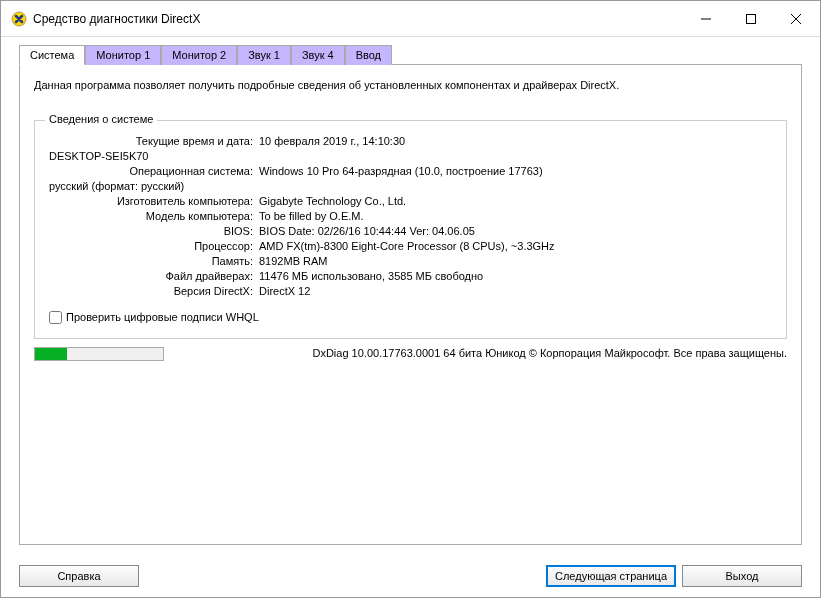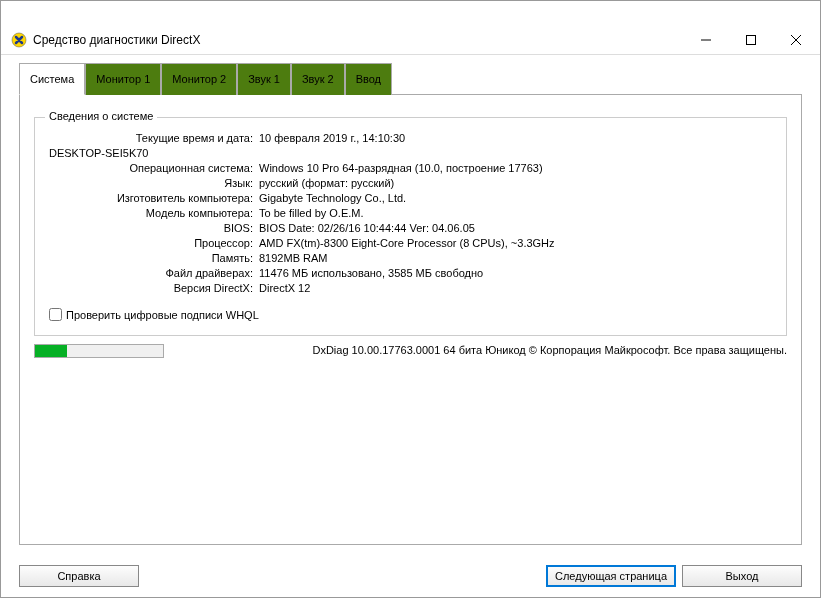--- a/index.html
+++ b/index.html
@@ -13,26 +13,25 @@
     }
     .window {
       width: 100%;
       height: 100%;
       border: 1px solid #999;
       display: flex;
       flex-direction: column;
       background: #fff;
     }
     .titlebar {
-      height: 30px;
+      height: 36px;
       display: flex;
       align-items: center;
       padding: 0 2px 0 10px;
       border-bottom: 1px solid #ddd;
-      margin-top: 24px;
     }
     .app-icon {
       width: 16px;
       height: 16px;
       margin-right: 6px;
     }
     .title-text {
       flex: 1;
       font-size: 12px;
     }
@@ -53,56 +52,57 @@
       display: flex;
       flex-direction: column;
     }
     .tabs {
       display: flex;
       border-bottom: 1px solid #aaa;
       position: relative;
       margin-bottom: 0;
     }
     .tab {
-      padding: 9px 10px;
+      padding: 3px 10px;
       border: 1px solid #aaa;
       border-bottom: none;
       background: #fff;
       margin-right: 0;
       margin-bottom: -1px;
       cursor: pointer;
       font-size: 11px;
       position: relative;
     }
     .tab.active {
       background: #fff;
       border-bottom: 1px solid #fff;
       z-index: 2;
     }
     .tab:not(.active) {
-      background: #4d7c0f;
+      background: #c4b5fd;
     }
     .tab-panel {
       border: 1px solid #aaa;
       border-top: none;
       padding: 12px 14px 10px 14px;
       flex: 1;
       display: flex;
       flex-direction: column;
     }
     .intro-text {
       font-size: 11px;
       line-height: 1.5;
       margin-bottom: 10px;
     }
     .intro-text p { margin-bottom: 8px; }
     .groupbox {
       border: 1px solid #ccc;
       padding: 10px 14px 14px 14px;
       position: relative;
+      margin-top: 8px;
     }
     .groupbox-title {
       position: absolute;
       top: -8px;
       left: 10px;
       background: #fff;
       padding: 0 4px;
       font-size: 11px;
     }
     .info-rows {
@@ -203,44 +203,44 @@
       </div>
     </div>
   </div>
 
   <div class="content">
     <div class="tabs">
       <div class="tab active">Система</div>
       <div class="tab">Монитор 1</div>
       <div class="tab">Монитор 2</div>
       <div class="tab">Звук 1</div>
-      <div class="tab">Звук 2</div>
+      <div class="tab">Звук 4</div>
       <div class="tab">Ввод</div>
     </div>
 
     <div class="tab-panel">
       <div class="intro-text">
+        <p>Данная программа позволяет получить подробные сведения об установленных компонентах и драйверах DirectX.</p>
       </div>
 
       <div class="groupbox">
         <span class="groupbox-title">Сведения о системе</span>
         <div class="info-rows">
           <div class="info-row">
             <span class="info-label">Текущие время и дата:</span>
             <span class="info-value">10 февраля 2019 г., 14:10:30</span>
           </div>
           <div class="info-row">
             <span class="info-value">DESKTOP-SEI5K70</span>
           </div>
           <div class="info-row">
             <span class="info-label">Операционная система:</span>
             <span class="info-value">Windows 10 Pro 64-разрядная (10.0, построение 17763)</span>
           </div>
           <div class="info-row">
-            <span class="info-label">Язык:</span>
             <span class="info-value">русский (формат: русский)</span>
           </div>
           <div class="info-row">
             <span class="info-label">Изготовитель компьютера:</span>
             <span class="info-value">Gigabyte Technology Co., Ltd.</span>
           </div>
           <div class="info-row">
             <span class="info-label">Модель компьютера:</span>
             <span class="info-value">To be filled by O.E.M.</span>
           </div>

